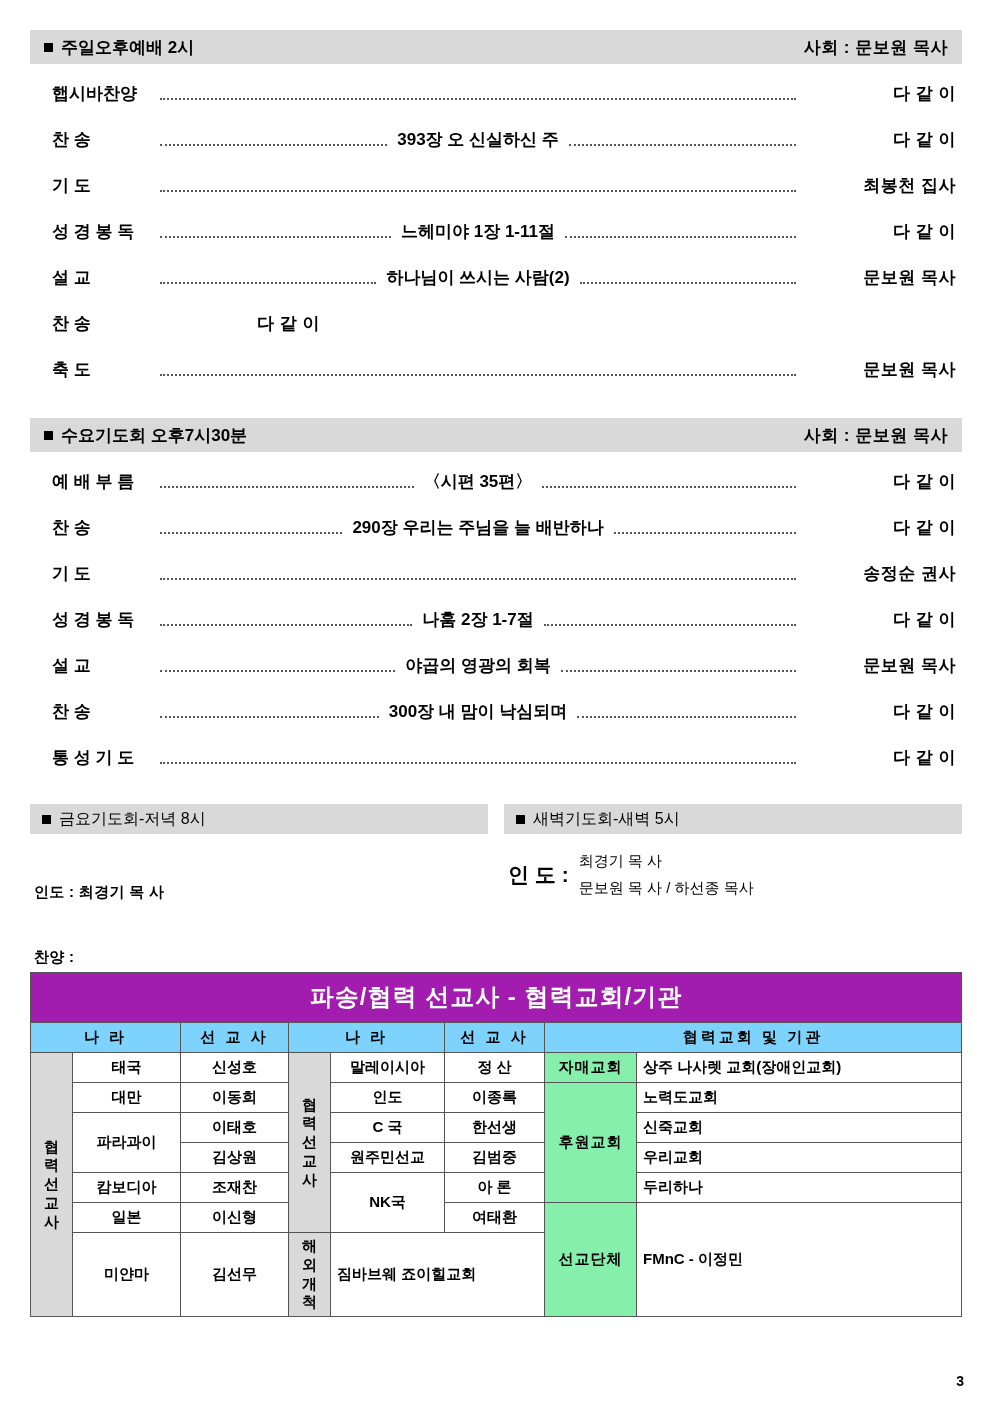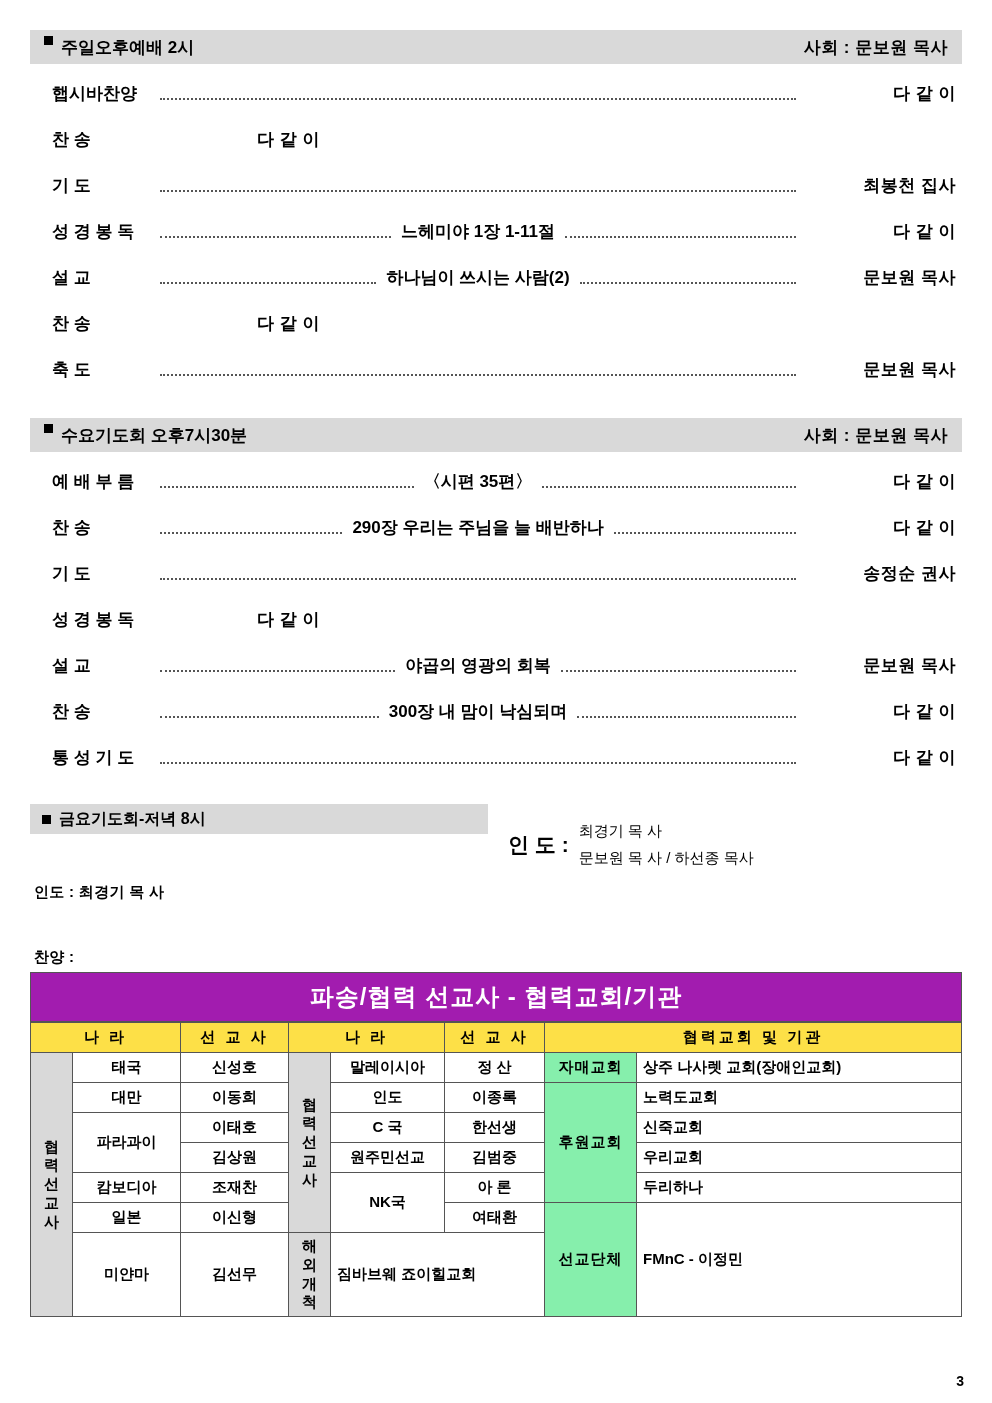--- a/index.html
+++ b/index.html
@@ -29,21 +29,21 @@
     display: flex;
     align-items: center;
     justify-content: space-between;
     padding: 0 14px;
     box-sizing: border-box;
     font-size: 17px;
     font-weight: bold;
   }
   .bar .left {
     display: flex;
-    align-items: flex-start;
+    align-items: center;
     gap: 8px;
   }
   .sq {
     display: inline-block;
     width: 9px;
     height: 9px;
     background: #000;
   }
   .bar .right {
     font-size: 17px;
@@ -111,21 +111,21 @@
   .two-col > div { flex: 1 1 0; }
   .smallbar {
     background: #d9d9d9;
     height: 30px;
     display: flex;
     align-items: center;
     gap: 8px;
     padding: 0 12px;
     box-sizing: border-box;
     font-size: 16px;
-    font-weight: bold;
+    font-weight: normal;
   }
   .smallbody {
     padding: 8px 4px 0 4px;
     font-size: 15px;
     font-weight: bold;
   }
   .smallbody .line {
     padding: 5px 0;
     letter-spacing: 0.3px;
     margin-top: 36px;
@@ -162,21 +162,21 @@
     font-size: 15px;
     table-layout: fixed;
   }
   table.mtbl td, table.mtbl th {
     border: 1px solid #555;
     padding: 4px 6px;
     font-weight: bold;
     height: 30px;
     box-sizing: border-box;
   }
-  .hdr { background: #fde047; text-align: center; letter-spacing: 3px; }
+  .hdr { background: #7dd3fc; text-align: center; letter-spacing: 3px; }
   .vhead {
     background: #d9d9d9;
     text-align: center;
     font-size: 15px;
     line-height: 1.25;
     letter-spacing: 0px;
     width: 38px;
   }
   .ctr { text-align: center; }
   .lbl-cell { background: #86efac; text-align: center; letter-spacing: 1px; }
@@ -212,20 +212,25 @@
         </div>
       <div class="mid">
         <div class="dots"></div>
       </div>
       <div class="who">다 같 이</div>
     </div>
     <div class="row">
       <div class="label">
           <span>찬        송</span>
         </div>
+      <div class="mid">
+        <div class="dots"></div>
+        <div class="title">393장 오 신실하신 주</div>
+        <div class="dots"></div>
+      </div>
       <div class="who">다 같 이</div>
     </div>
     <div class="row">
       <div class="label">
           <span>기        도</span>
         </div>
       <div class="mid">
         <div class="dots"></div>
       </div>
       <div class="who">최봉천 집사</div>
@@ -311,20 +316,25 @@
         </div>
       <div class="mid">
         <div class="dots"></div>
       </div>
       <div class="who">송정순 권사</div>
     </div>
     <div class="row">
       <div class="label">
           <span>성 경 봉 독</span>
         </div>
+      <div class="mid">
+        <div class="dots"></div>
+        <div class="title">나훔 2장 1-7절</div>
+        <div class="dots"></div>
+      </div>
       <div class="who">다 같 이</div>
     </div>
     <div class="row">
       <div class="label">
           <span>설        교</span>
         </div>
       <div class="mid">
         <div class="dots"></div>
         <div class="title">야곱의 영광의 회복</div>
         <div class="dots"></div>
@@ -358,20 +368,24 @@
       <div class="smallbar">
         <span class="sq"></span>
         <span>금요기도회-저녁 8시</span>
       </div>
       <div class="smallbody">
         <div class="line">인도 : 최경기 목 사</div>
         <div class="line">찬양 :</div>
       </div>
     </div>
     <div>
+      <div class="smallbar">
+        <span class="sq"></span>
+        <span>새벽기도회-새벽 5시</span>
+      </div>
       <div class="smallbody">
         <div class="inline-lead">
           <div class="lead-label">인 도 :</div>
           <div class="lead-vals">
             <div>최경기 목 사</div>
             <div>문보원 목 사 / 하선종 목사</div>
           </div>
         </div>
       </div>
     </div>

